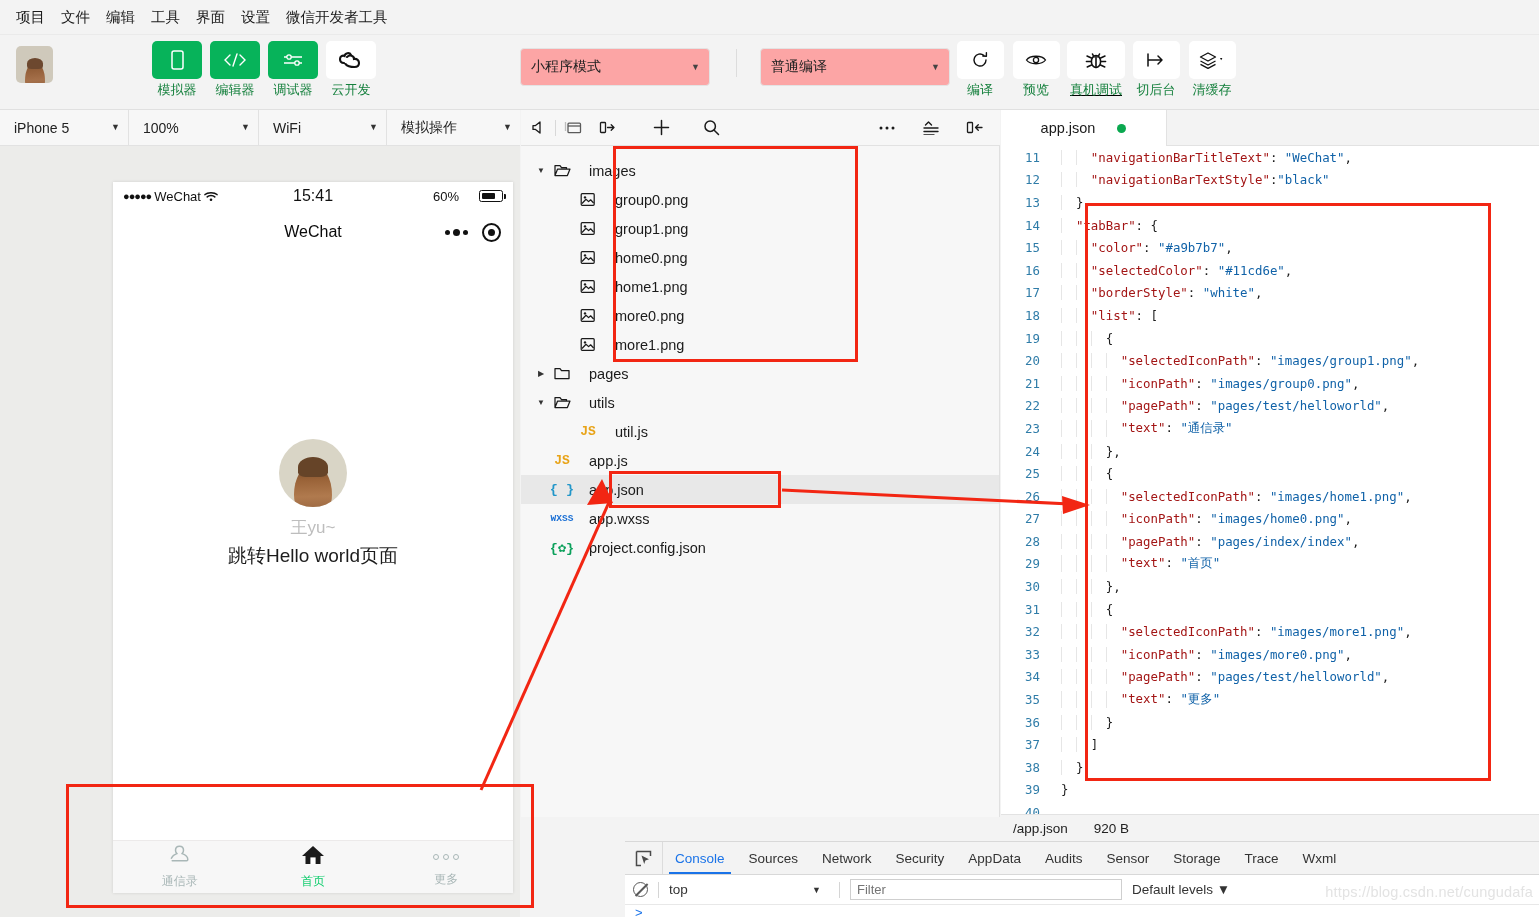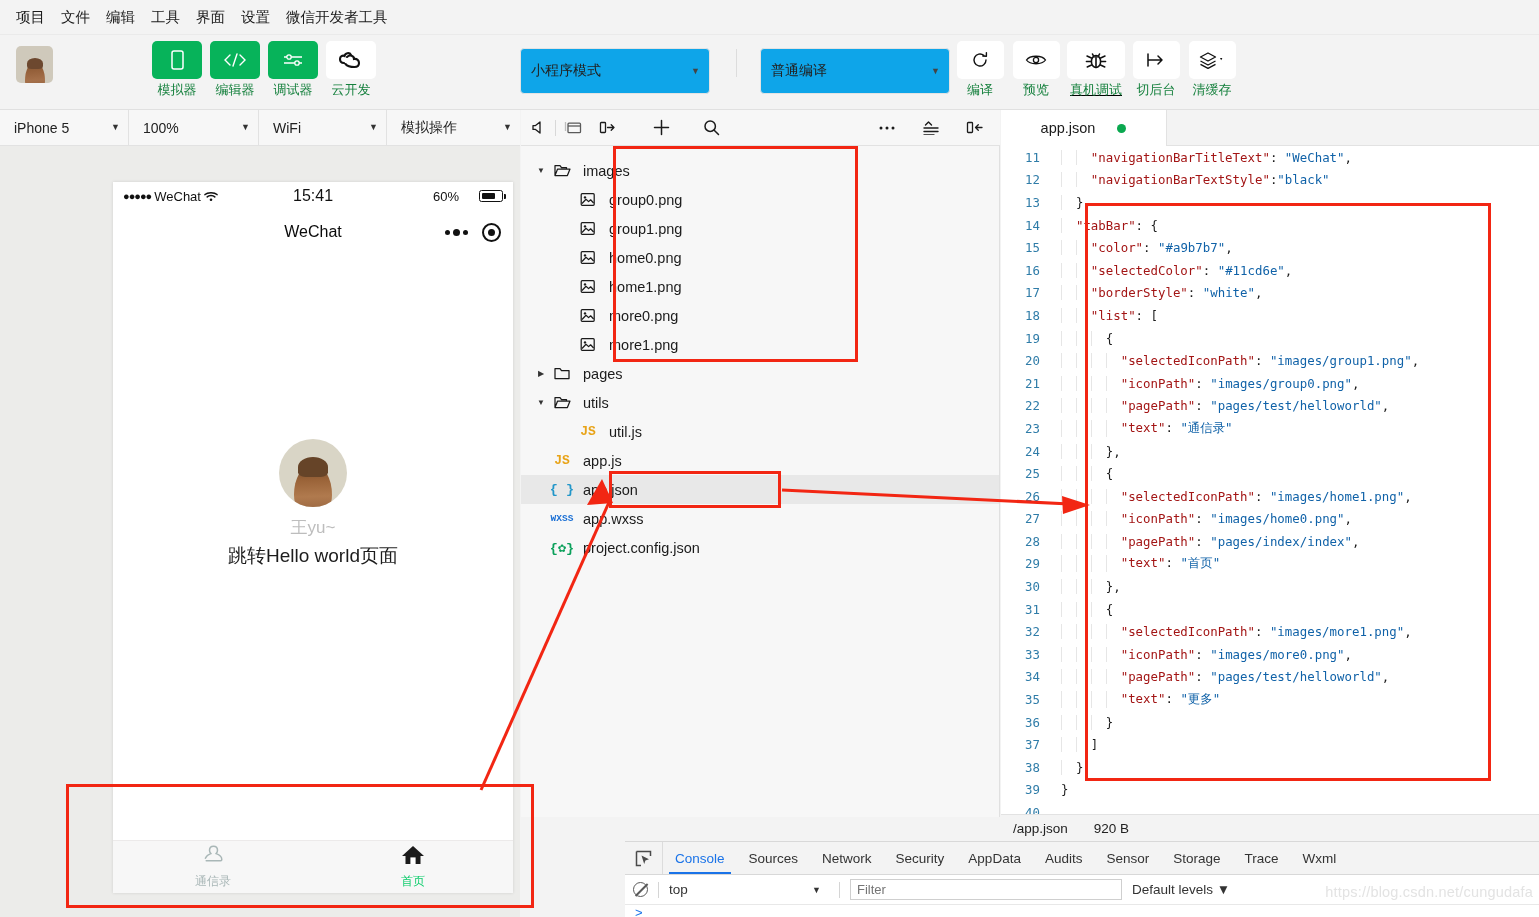--- a/index.html
+++ b/index.html
@@ -59,21 +59,21 @@
   .tool-box {
     width: 50px; height: 38px; border-radius: 5px;
     display: flex; align-items: center; justify-content: center;
     color: #fff;
   }
   .tool-box.green { background: #07b35a; }
   .tool-box.white { background: #ffffff; color: #111; }
   .tool-label { font-size: 13px; color: #15803d; margin-top: 3px; line-height: 16px; white-space: nowrap; }
 
   .tb-select {
-    position: absolute; height: 46px; background: #0ea5e9;
+    position: absolute; height: 38px; background: #fca5a5;
     border: 1px solid #e3e3e3; border-radius: 4px;
     display: flex; align-items: center; padding: 0 10px;
     font-size: 14px; color: #222;
   }
   .tb-select .cv { position: absolute; right: 9px; font-size: 9px; color: #444; }
   .tb-divider { position: absolute; width: 1px; background: #dcdcdc; }
 
   .tool-box2 {
     width: 47px; height: 38px; border-radius: 5px; background: #fff;
     display: flex; align-items: center; justify-content: center;
@@ -179,21 +179,21 @@
     padding-top: 10px;
     font-size: 14.5px; color: #1b1b1b;
   }
   .trow {
     height: 29px; display: flex; align-items: center; cursor: default;
     padding-left: 12px; position: relative;
   }
   .trow.sel { background: #e8e8e8; }
   .tw-arrow { width: 16px; display:flex; align-items:center; justify-content:center; font-size:8px; color:#333; }
   .tw-ficon { width: 26px; display:flex; align-items:center; justify-content:center; }
-  .tw-name { margin-left: 8px; }
+  .tw-name { margin-left: 14px; }
   .badge-mono { font-family: "Liberation Mono","DejaVu Sans Mono",monospace; font-weight: bold; }
 
   
   .editor-tabs {
     position: absolute; left: 1001px; top: 110px; width: 538px; height: 36px;
     background: #f3f3f3; border-bottom: 1px solid #e2e2e2;
   }
   .etab {
     position: absolute; left: 0; top: 0; height: 36px; width: 166px;
     background: #fff; display: flex; align-items: center; justify-content: center;
@@ -475,20 +475,28 @@
           <span class="tl" style="color:#a9b7b7;">通信录</span>
         </div>
         <div class="tabitem">
           <span>
             <svg width="26" height="22" viewBox="0 0 26 22">
                 <path d="M13 2 L24 12 L20.5 12 L20.5 20 L5.5 20 L5.5 12 L2 12 Z" fill="#1b1b1b"></path>
                 <rect x="10.4" y="13.4" width="5.2" height="6.6" fill="#fff"></rect>
               </svg>
           </span>
           <span class="tl" style="color:#11cd6e;">首页</span>
+        </div>
+        <div class="tabitem">
+          <span class="ti-dots">
+              <b></b>
+              <b></b>
+              <b></b>
+            </span>
+          <span class="tl" style="color:#a9b7b7;">更多</span>
         </div>
       </div>
 
     </div>
   </div>
 
   <div class="tree-toolbar">
     <div class="tt-icon">
       <svg width="15" height="15" viewBox="0 0 15 15">
           <path d="M9 2 L4.5 5.6 L2 5.6 L2 9.4 L4.5 9.4 L9 13 Z" fill="none" stroke="#1b1b1b" stroke-width="1.3" stroke-linejoin="round"></path>

